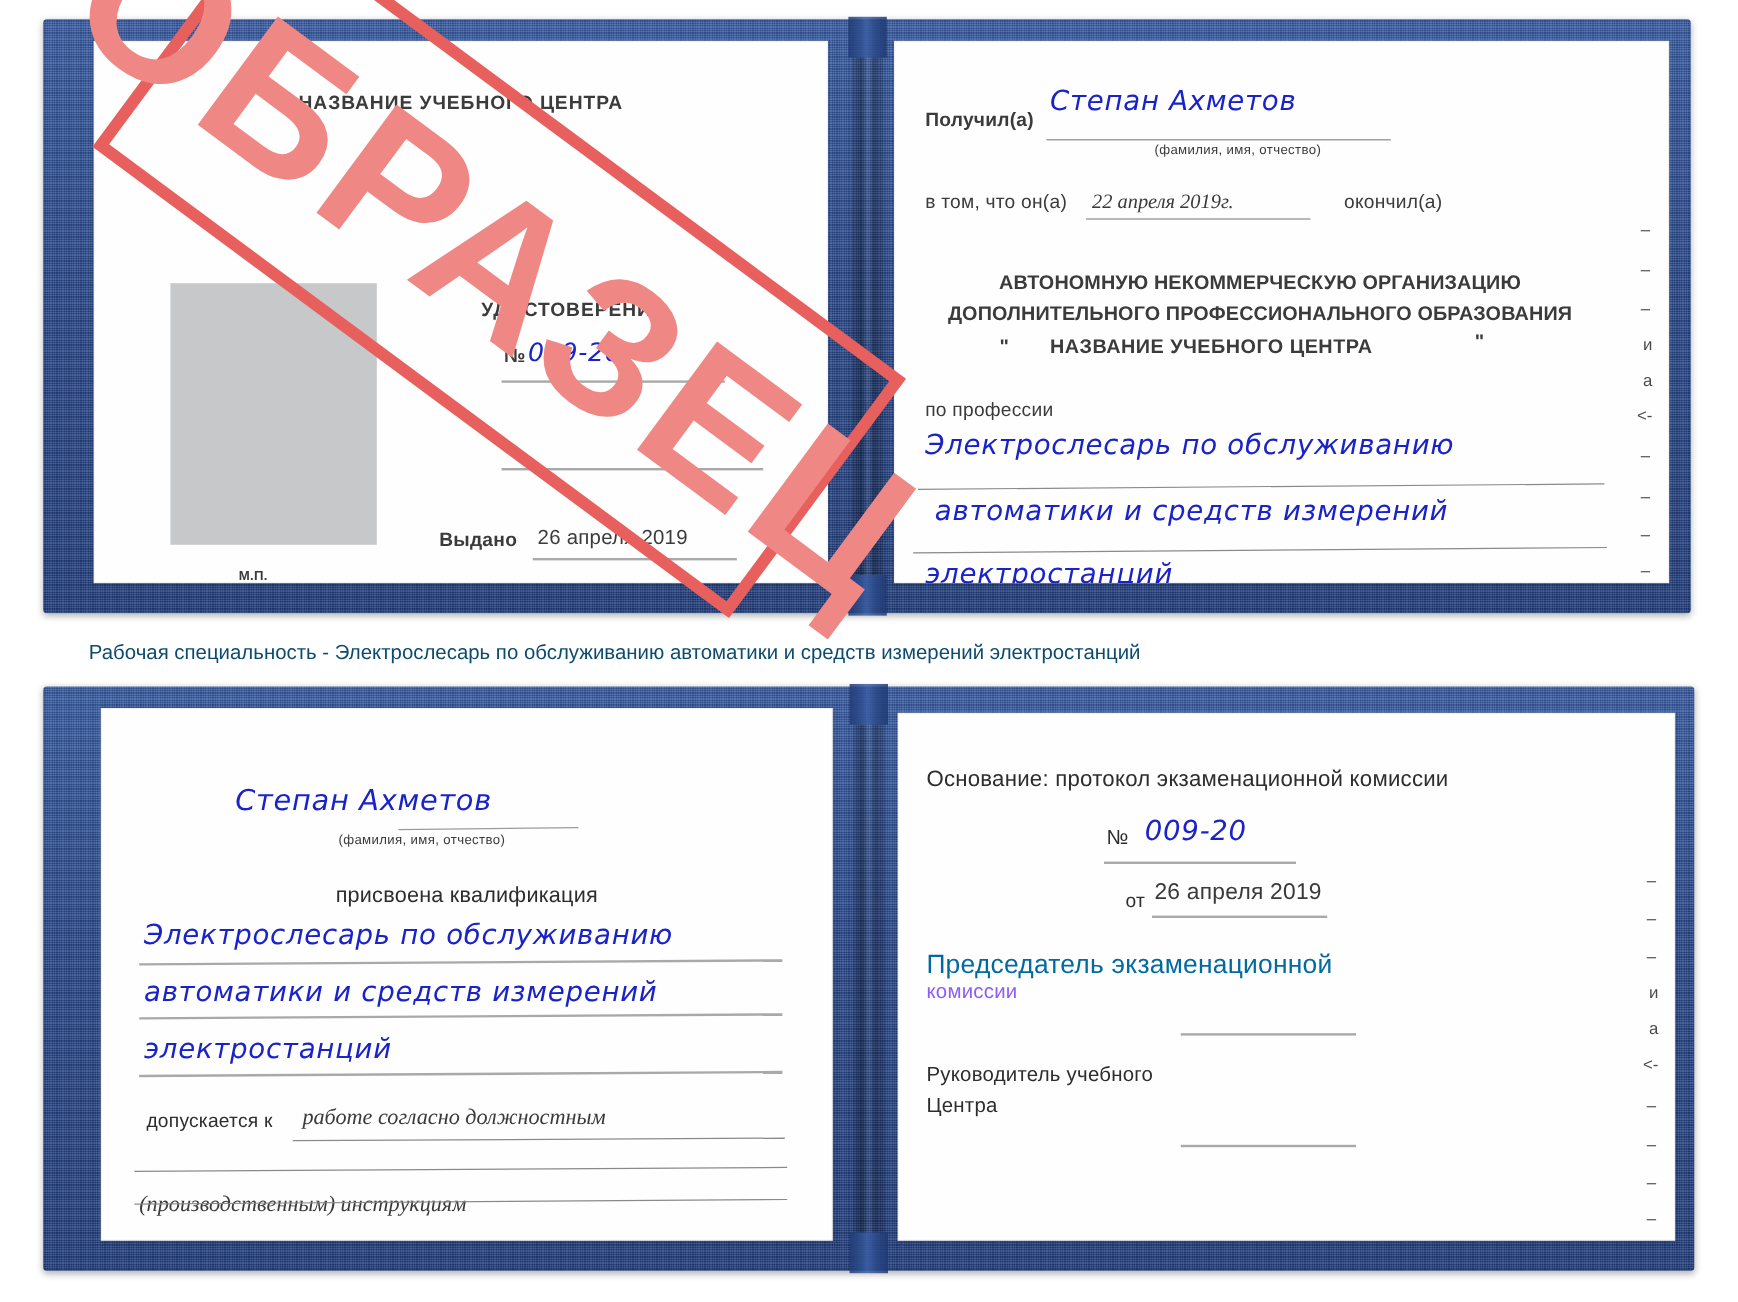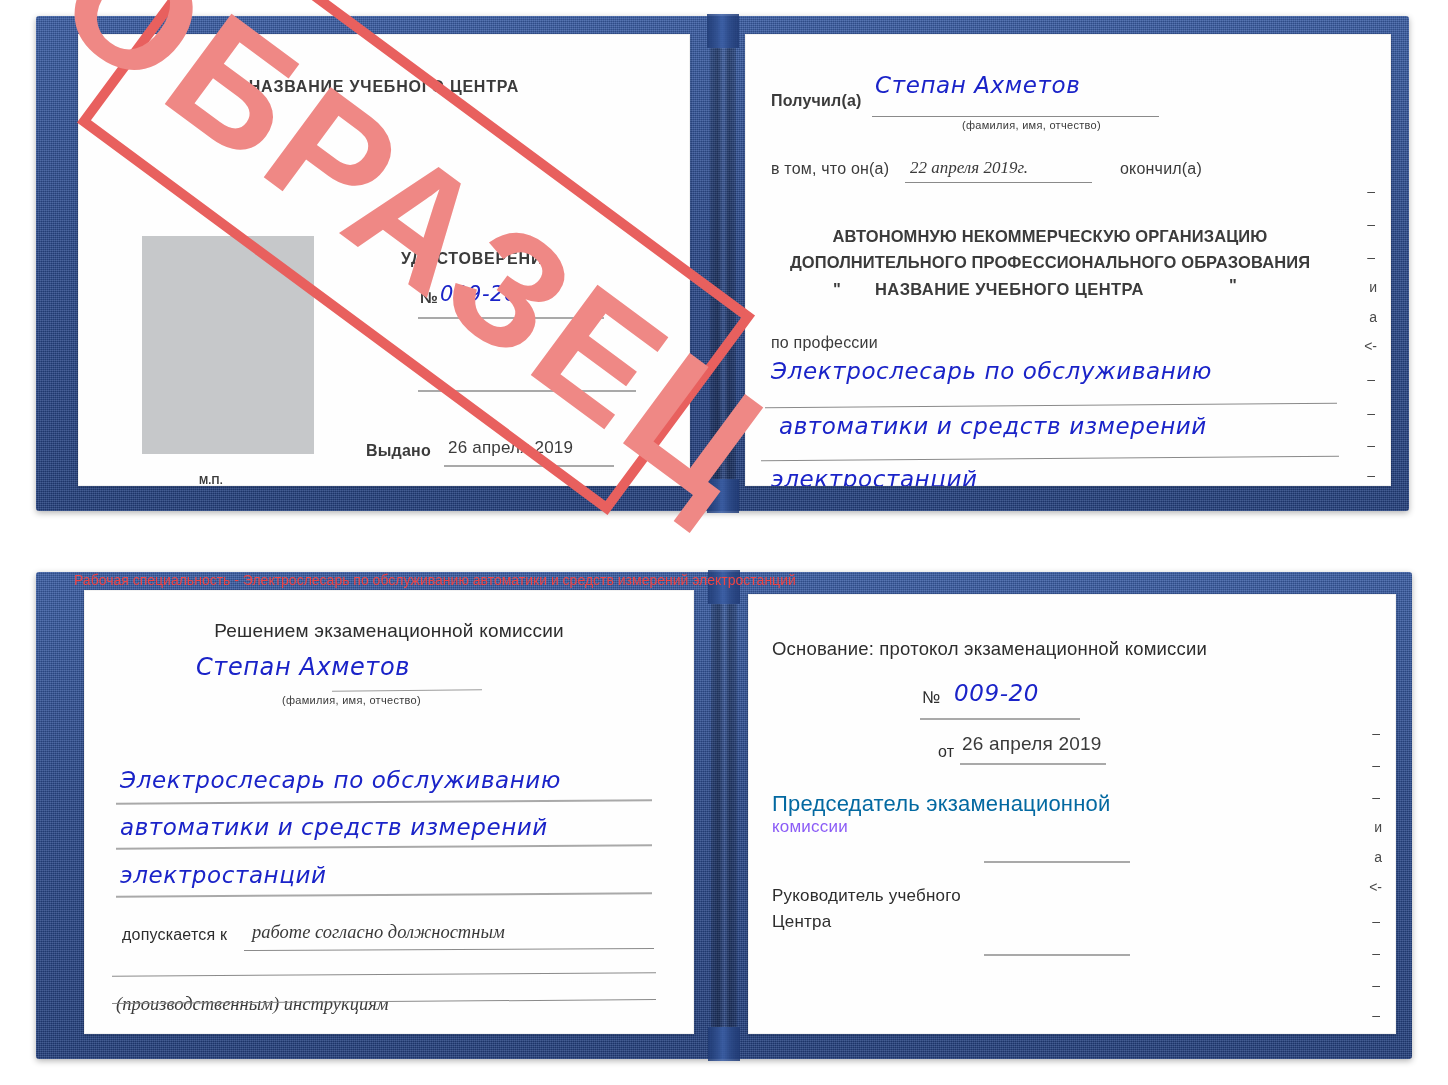--- a/index.html
+++ b/index.html
@@ -107,23 +107,22 @@
     font-size:163px;font-weight:700;letter-spacing:6px;
     font-family:"Liberation Sans","DejaVu Sans",sans-serif;
     pointer-events:none;
     z-index:40;
     line-height:1;
   }
 
   
   .caption{
     position:absolute;left:74px;top:531px;width:1040px;
-    color:#ef4444;font-size:14px;line-height:26px;
+    color:#0c4a6e;font-size:17px;line-height:26px;
     z-index:30;
-    margin-top:36px;
   }
 </style>
 </head>
 <body>
 
 <div class="book top">
   <div class="spine"></div>
   <div class="spine-nub n-top"></div>
   <div class="spine-nub n-bot"></div>
 
@@ -195,26 +194,26 @@
 
 <div class="caption">Рабочая специальность - Электрослесарь по обслуживанию автоматики и средств измерений электростанций</div>
 
 <div class="book bottom">
   <div class="spine"></div>
   <div class="spine-nub n-top"></div>
   <div class="spine-nub n-bot"></div>
 
   <div class="page bl">
     <div class="inner">
-      <div class="ab pr" style="left:0;right:0;top:30px;text-align:center;font-size:19px;color:#2d2d2d;letter-spacing:.2px;">Решением экзаменационной комиссии</div>
 
       <div class="ab hand" style="left:112px;top:63px;font-size:24px;">Степан Ахметов</div>
       <div class="rule thin" style="left:248px;top:100px;width:150px;transform:rotate(-0.6deg);"></div>
       <div class="ab tiny" style="left:198px;top:104px;">(фамилия, имя, отчество)</div>
 
+      <div class="ab pr" style="left:0;right:0;top:146px;text-align:center;font-size:18px;color:#2d2d2d;">присвоена квалификация</div>
 
       <div class="ab hand" style="left:36px;top:177px;font-size:23px;">Электрослесарь по обслуживанию</div>
       <div class="rule grey" style="left:32px;top:211px;width:536px;transform:rotate(-0.35deg);"></div>
 
       <div class="ab hand" style="left:36px;top:224px;font-size:23px;">автоматики и средств измерений</div>
       <div class="rule grey" style="left:32px;top:256px;width:536px;transform:rotate(-0.35deg);"></div>
 
       <div class="ab hand" style="left:36px;top:272px;font-size:23px;">электростанций</div>
       <div class="rule grey" style="left:32px;top:304px;width:536px;transform:rotate(-0.35deg);"></div>
 

